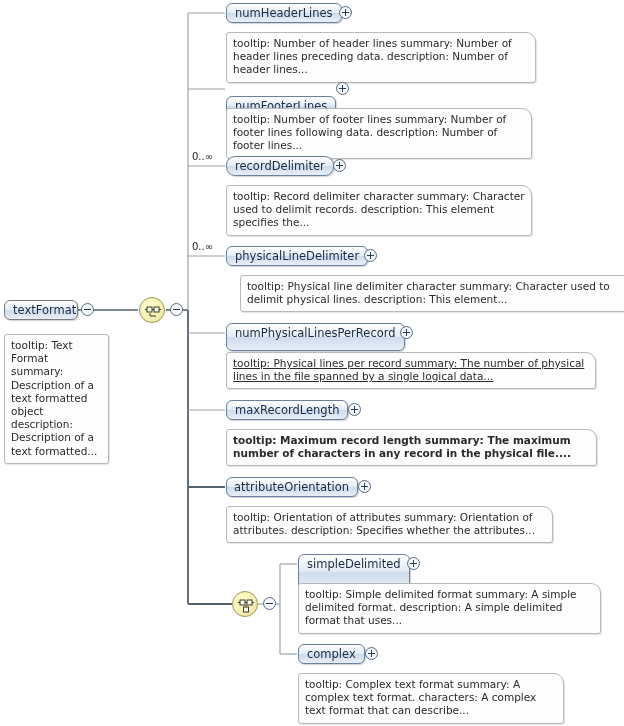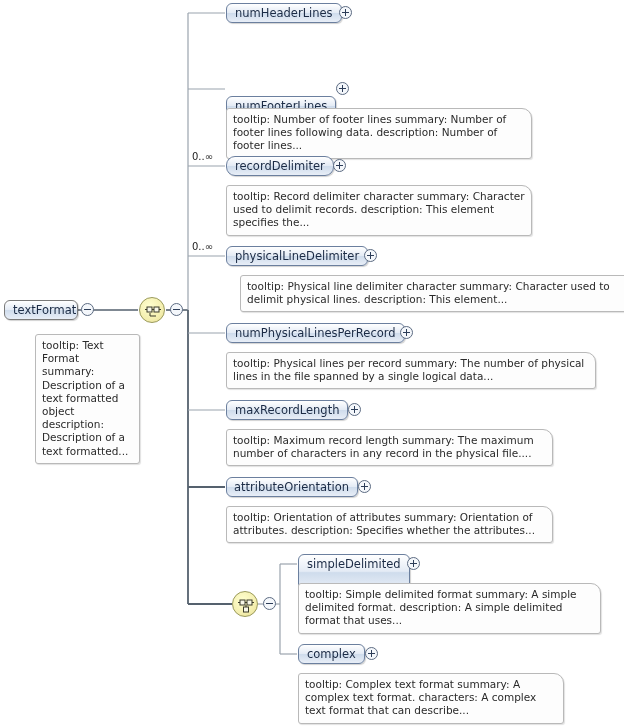--- a/index.html
+++ b/index.html
@@ -129,38 +129,41 @@
     <path d="M258 604 H280" stroke="#9aa3ad" stroke-width="1.2" fill="none"></path>
     <path d="M280 564 V654" stroke="#9aa3ad" stroke-width="1.2" fill="none"></path>
     <path d="M280 564 H297" stroke="#9aa3ad" stroke-width="1.2" fill="none"></path>
     <path d="M280 654 H297" stroke="#9aa3ad" stroke-width="1.2" fill="none"></path>
   </svg>
 
   <div class="node root" style="left:4px; top:300px; width:74px; height:20px; text-align:center; padding-top:4px;">
     <span>textFormat</span>
   </div>
   <div class="ctrl" style="left:81px; top:303px;"></div>
-  <div class="tooltip root-tip" style="left:4px; top:334px; width:105px;margin-left:31px;">
+  <div class="tooltip root-tip" style="left:4px; top:334px; width:105px;">
     <span>tooltip: Text Format summary: Description of a text formatted object description: Description of a text formatted...</span>
   </div>
 
   <div class="seq" style="left:139px; top:297px;">
     <svg width="26" height="26" viewBox="0 0 26 26">
       <rect x="7" y="9" width="5" height="5" fill="#f8f8e8" stroke="#3b3b2a" stroke-width="1"></rect>
       <rect x="14" y="9" width="5" height="5" fill="#f8f8e8" stroke="#3b3b2a" stroke-width="1"></rect>
       <path d="M5 11.5 H7 M12 11.5 H14 M19 11.5 H21" stroke="#3b3b2a" stroke-width="1"></path>
       <path d="M10 15 V18 H16" stroke="#3b3b2a" stroke-width="1" fill="none"></path>
     </svg>
   </div>
   <div class="ctrl" style="left:170px; top:303px;"></div>
 
   <div class="node" style="left:226px; top:3px; height:20px;">
     <span>numHeaderLines</span>
   </div>
   <div class="ctrl plus" style="left:339px; top:6px;"></div>
+  <div class="tooltip" style="left:226px; top:32px; width:310px;">
+    <span>tooltip: Number of header lines summary: Number of header lines preceding data. description: Number of header lines...</span>
+  </div>
 
   <div class="node" style="left:226px; top:79px; height:20px;margin-top:17px;">
     <span>numFooterLines</span>
   </div>
   <div class="ctrl plus" style="left:336px; top:82px;"></div>
   <div class="tooltip" style="left:226px; top:108px; width:306px;">
     <span>tooltip: Number of footer lines summary: Number of footer lines following data. description: Number of footer lines...</span>
   </div>
 
   <div class="mult" style="left:192px; top:151px;">
@@ -178,33 +181,33 @@
     <span>0..∞</span>
   </div>
   <div class="node" style="left:226px; top:246px; height:20px;">
     <span>physicalLineDelimiter</span>
   </div>
   <div class="ctrl plus" style="left:364px; top:249px;"></div>
   <div class="tooltip" style="left:208px; top:275px; width:397px;margin-left:32px;">
     <span>tooltip: Physical line delimiter character summary: Character used to delimit physical lines. description: This element...</span>
   </div>
 
-  <div class="node" style="left:226px; top:323px; height:20px;">
+  <div class="node" style="left:226px; top:323px; height:28px;">
     <span>numPhysicalLinesPerRecord</span>
   </div>
   <div class="ctrl plus" style="left:400px; top:326px;"></div>
-  <div class="tooltip" style="left:226px; top:352px; width:370px;">
+  <div class="tooltip" style="left:226px; top:352px; width:370px;text-decoration:underline;">
     <span>tooltip: Physical lines per record summary: The number of physical lines in the file spanned by a single logical data...</span>
   </div>
 
   <div class="node" style="left:226px; top:400px; height:20px;">
     <span>maxRecordLength</span>
   </div>
   <div class="ctrl plus" style="left:348px; top:403px;"></div>
-  <div class="tooltip" style="left:226px; top:429px; width:327px;">
+  <div class="tooltip" style="left:226px; top:429px; width:371px;font-weight:bold;">
     <span>tooltip: Maximum record length summary: The maximum number of characters in any record in the physical file....</span>
   </div>
 
   <div class="node" style="left:226px; top:477px; height:20px;padding-left:7px;">
     <span>attributeOrientation</span>
   </div>
   <div class="ctrl plus" style="left:358px; top:480px;"></div>
   <div class="tooltip" style="left:226px; top:506px; width:327px;">
     <span>tooltip: Orientation of attributes summary: Orientation of attributes. description: Specifies whether the attributes...</span>
   </div>

